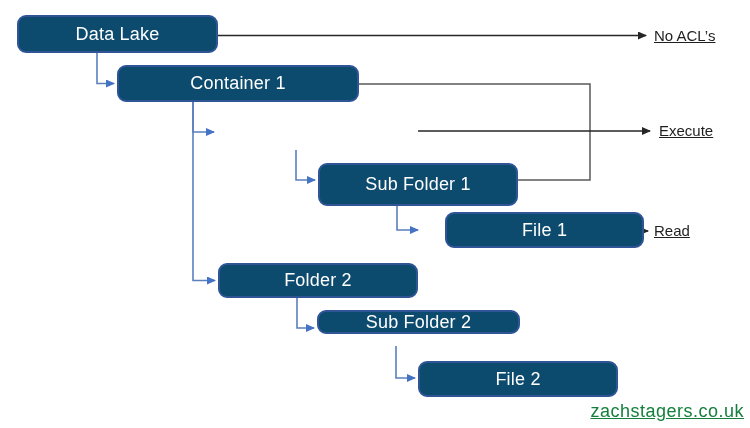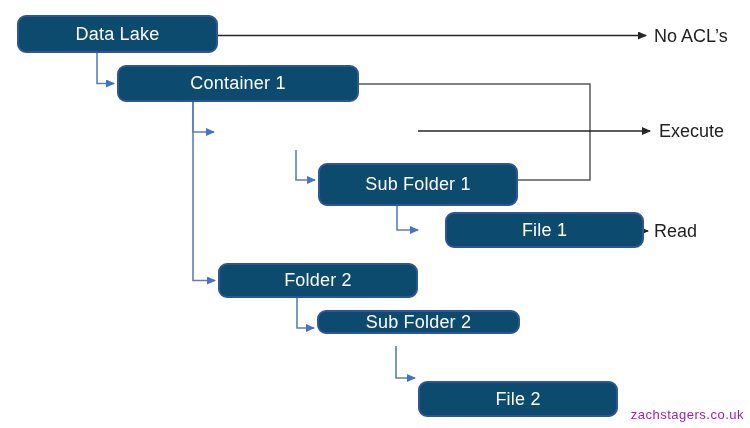--- a/index.html
+++ b/index.html
@@ -29,41 +29,43 @@
     align-items: center;
     justify-content: center;
     color: #ffffff;
     font-size: 18px;
     font-weight: 400;
     letter-spacing: 0.2px;
   }
   .edge-label {
     position: absolute;
     color: #1f1f1f;
-    font-size: 18px;
+    font-size: 15px;
     white-space: nowrap;
     line-height: 18px;
+    text-decoration: underline;
   }
   .watermark {
     position: absolute;
     right: 6px;
     bottom: 6px;
-    color: #a21caf;
-    font-size: 13px;
+    color: #15803d;
+    font-size: 18px;
     letter-spacing: 0.5px;
+    text-decoration: underline;
   }
   
   #n-data-lake   { left: 17px;  top: 15px;  width: 201px; height: 38px; }
   #n-container-1 { left: 117px; top: 65px;  width: 242px; height: 37px; }
   #n-folder-1    { left: 217px; top: 114px; width: 201px; height: 36px; }
   #n-sub-folder-1{ left: 318px; top: 163px; width: 200px; height: 43px; }
   #n-file-1      { left: 421px; top: 212px; width: 199px; height: 36px; margin-left: 24px; }
   #n-folder-2    { left: 218px; top: 263px; width: 200px; height: 35px; }
   #n-sub-folder-2{ left: 317px; top: 310px; width: 203px; height: 24px; }
-  #n-file-2      { left: 418px; top: 381px; width: 200px; height: 36px; }
+  #n-file-2      { left: 418px; top: 361px; width: 200px; height: 36px; }
 
   #lbl-no-acls  { left: 654px; top: 27px;  }
   #lbl-execute  { left: 659px; top: 122px; }
   #lbl-read     { left: 654px; top: 222px; }
 </style>
 </head>
 <body>
 
 <div class="canvas">
 

